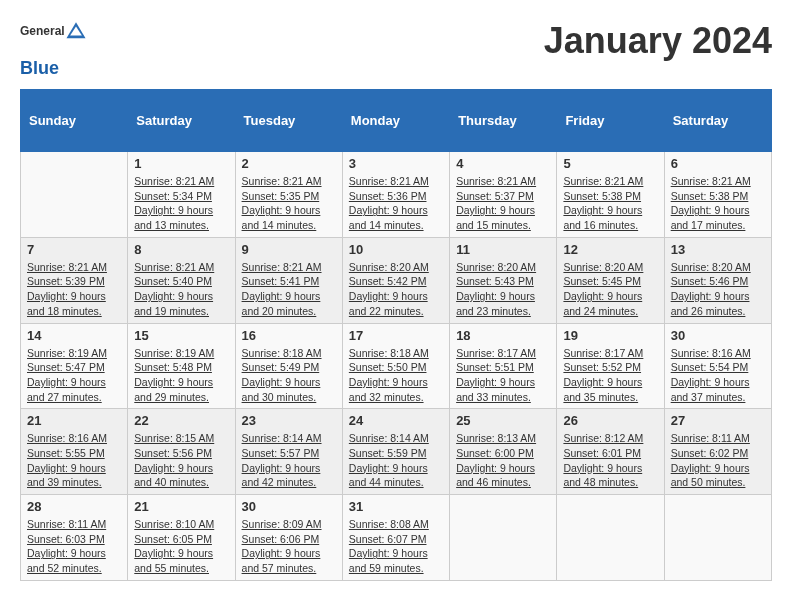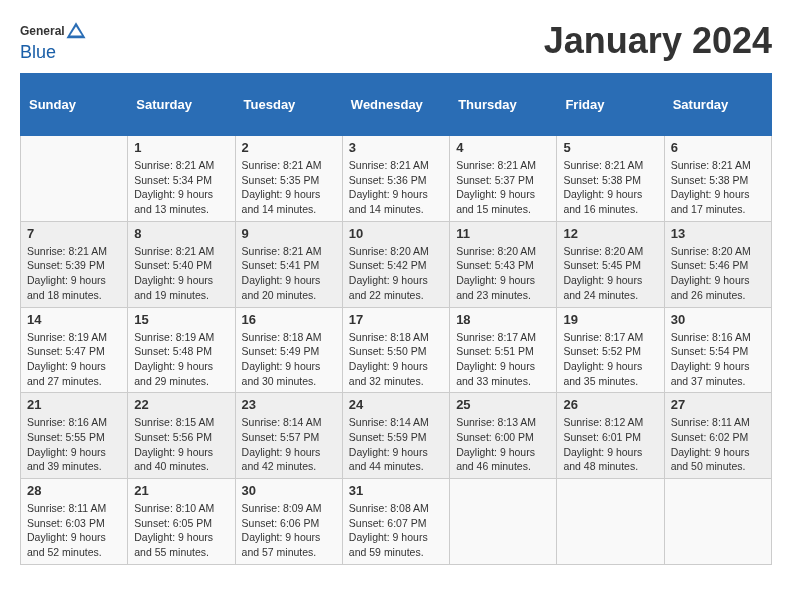--- a/index.html
+++ b/index.html
@@ -20,22 +20,23 @@
       display: flex;
       align-items: center;
     }
     .logo-text-general {
       font-size: 12px;
       font-weight: bold;
       color: #333;
     }
     .logo-text-blue {
       font-size: 18px;
-      font-weight: normal;
+      font-weight: bold;
       color: #1a5fa8;
+      margin-top: 16px;
     }
     .title-block {
       text-align: center;
       margin-left: 41px;
     }
     .month-title {
       font-size: 36px;
       font-weight: bold;
       color: #333;
     }
@@ -68,20 +69,21 @@
     .day-number {
       font-size: 13px;
       font-weight: bold;
       color: #333;
       margin-bottom: 3px;
     }
     .day-info {
       font-size: 10.5px;
       color: #333;
       line-height: 1.4;
+      text-decoration: underline;
     }
     tbody tr:nth-child(odd) td {
       background-color: #f9f9f9;
     }
     tbody tr:nth-child(even) td {
       background-color: #efefef;
     }
     td.empty {
       background-color: inherit;
     }
@@ -106,21 +108,21 @@
     <div class="month-title">January 2024</div>
   </div>
 </div>
 
 <table>
   <thead>
     <tr>
     <th>Sunday</th>
         <th>Saturday</th>
         <th>Tuesday</th>
-        <th>Wednesday</th>
+        <th>Monday</th>
         <th>Thursday</th>
         <th>Friday</th>
         <th>Saturday</th>
       </tr>
   </thead>
   <tbody id="calendar-body">
   <tr>
         <td class="empty"></td>
         <td>
           <div class="day-number">1</div>

